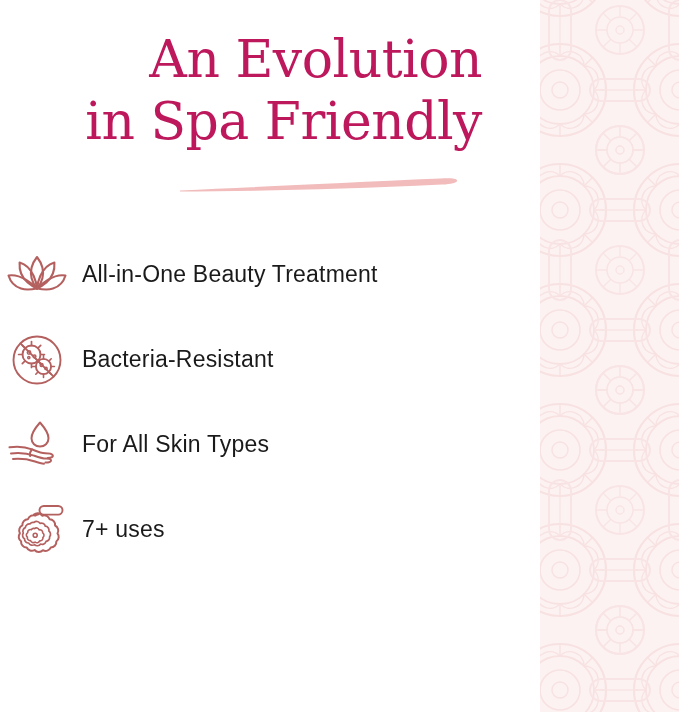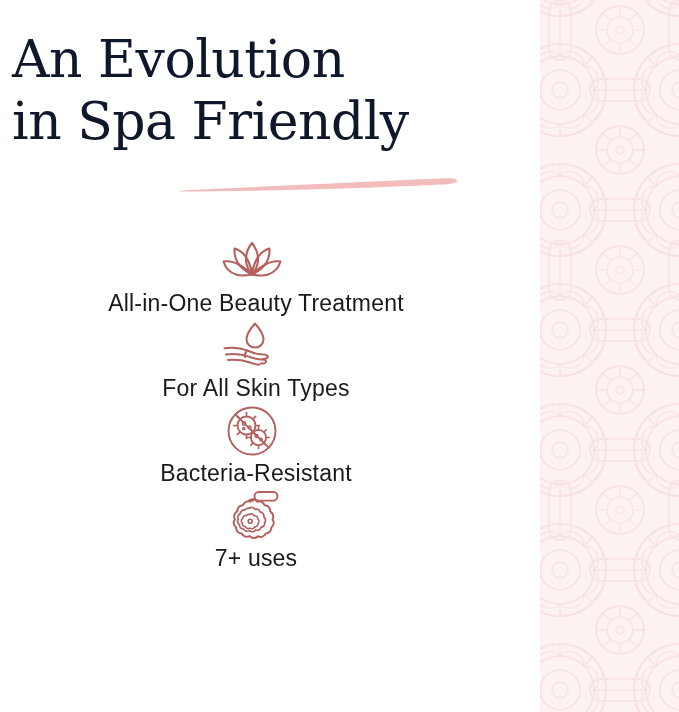--- a/index.html
+++ b/index.html
@@ -46,22 +46,23 @@
     left: 12px;
     top: 28px;
     width: 470px;
   }
   .headline-line {
     font-family: "DejaVu Serif", "Liberation Serif", serif;
     font-weight: 400;
     font-size: 52px;
     line-height: 62px;
     letter-spacing: -0.5px;
-    color: #0f172a;
+    color: #be185d;
     white-space: nowrap;
+    text-align: right;
   }
 
   
   .swoosh {
     position: absolute;
     left: 178px;
     top: 172px;
     width: 280px;
     height: 22px;
   }
@@ -71,21 +72,20 @@
     position: absolute;
     left: 0;
     top: 232px;
     width: 500px;
   }
   .feature-row {
     position: relative;
     height: 85px;
     display: flex;
     align-items: center;
-    flex-direction: column;
   }
   .feature-icon {
     width: 70px;
     min-width: 70px;
     height: 62px;
     display: flex;
     align-items: center;
     justify-content: center;
     padding-left: 4px;
     box-sizing: border-box;
@@ -193,38 +193,20 @@
                    C31,36.5 26.0,31.2 20.2,27.8 C14.2,24.3 8.0,22.6 2.5,23.5 Z"></path>
           <path d="M59.5,23.5 C57.4,30.4 52.6,34.8 47.0,36.6 C41,38.5 31,36.5 31,36.5
                    C31,36.5 36.0,31.2 41.8,27.8 C47.8,24.3 54.0,22.6 59.5,23.5 Z"></path>
         </svg>
       </div>
       <div class="feature-label">All-in-One Beauty Treatment</div>
     </div>
 
     <div class="feature-row">
       <div class="feature-icon">
-        <svg width="60" height="50" viewBox="0 0 60 50" fill="none" stroke="#b4605f" stroke-width="2" stroke-linecap="round" stroke-linejoin="round">
-
-          <path d="M33,2.5 C33,2.5 24.5,12.2 24.5,18.2 C24.5,23.0 28.3,26.6 33,26.6
-                   C37.7,26.6 41.5,23.0 41.5,18.2 C41.5,12.2 33,2.5 33,2.5 Z"></path>
-
-          <path d="M2.5,27.3 C10.5,26.2 18.5,26.8 25.0,29.4 C30.0,31.4 33.6,33.2 38.2,33.2
-                   C41.6,33.2 44.6,33.6 45.6,35.1 C46.6,36.6 44.6,37.9 40.8,37.9"></path>
-          <path d="M4.0,33.4 C12.0,32.6 20.4,33.2 27.0,35.6 C31.6,37.3 35.0,38.6 39.4,38.6
-                   C42.0,38.6 44.0,39.2 44.0,40.5 C44.0,41.8 41.8,42.6 38.4,42.6"></path>
-          <path d="M6.0,39.0 C13.5,38.5 21.0,39.2 27.0,41.2 C31.0,42.6 33.8,43.6 37.0,43.8"></path>
-          <path d="M25.0,29.4 C23.0,32.0 22.4,34.2 23.2,36.0"></path>
-        </svg>
-      </div>
-      <div class="feature-label">For All Skin Types</div>
-    </div>
-
-    <div class="feature-row">
-      <div class="feature-icon">
         <svg width="52" height="52" viewBox="0 0 52 52" fill="none" stroke="#b4605f" stroke-width="1.9" stroke-linecap="round" stroke-linejoin="round">
           <circle cx="26" cy="26" r="23.5"></circle>
           <line x1="9.4" y1="9.4" x2="42.6" y2="42.6"></line>
 
           <circle cx="20.5" cy="20.5" r="9"></circle>
           <g stroke-width="1.7">
             <path d="M20.5,11.5 L20.5,7.6"></path>
             <path d="M20.5,29.5 L20.5,33.4"></path>
             <path d="M11.5,20.5 L7.6,20.5"></path>
             <path d="M29.5,20.5 L33.4,20.5"></path>
@@ -250,20 +232,38 @@
             <path d="M27.1,37.9 L24.8,40.2"></path>
             <path d="M37.9,27.1 L40.2,24.8"></path>
           </g>
           <g stroke-width="1.4">
             <circle cx="30.6" cy="31" r="1.5"></circle>
             <circle cx="35" cy="34.4" r="1.2"></circle>
           </g>
         </svg>
       </div>
       <div class="feature-label">Bacteria-Resistant</div>
+    </div>
+
+    <div class="feature-row">
+      <div class="feature-icon">
+        <svg width="60" height="50" viewBox="0 0 60 50" fill="none" stroke="#b4605f" stroke-width="2" stroke-linecap="round" stroke-linejoin="round">
+
+          <path d="M33,2.5 C33,2.5 24.5,12.2 24.5,18.2 C24.5,23.0 28.3,26.6 33,26.6
+                   C37.7,26.6 41.5,23.0 41.5,18.2 C41.5,12.2 33,2.5 33,2.5 Z"></path>
+
+          <path d="M2.5,27.3 C10.5,26.2 18.5,26.8 25.0,29.4 C30.0,31.4 33.6,33.2 38.2,33.2
+                   C41.6,33.2 44.6,33.6 45.6,35.1 C46.6,36.6 44.6,37.9 40.8,37.9"></path>
+          <path d="M4.0,33.4 C12.0,32.6 20.4,33.2 27.0,35.6 C31.6,37.3 35.0,38.6 39.4,38.6
+                   C42.0,38.6 44.0,39.2 44.0,40.5 C44.0,41.8 41.8,42.6 38.4,42.6"></path>
+          <path d="M6.0,39.0 C13.5,38.5 21.0,39.2 27.0,41.2 C31.0,42.6 33.8,43.6 37.0,43.8"></path>
+          <path d="M25.0,29.4 C23.0,32.0 22.4,34.2 23.2,36.0"></path>
+        </svg>
+      </div>
+      <div class="feature-label">For All Skin Types</div>
     </div>
 
 
     <div class="feature-row">
       <div class="feature-icon">
         <svg width="58" height="54" viewBox="0 0 58 54" fill="none" stroke="#b4605f" stroke-width="1.9" stroke-linecap="round" stroke-linejoin="round">
 
           <rect x="31.5" y="3.0" width="23" height="8.6" rx="4.3"></rect>
 
           <path d="M26,11.5

